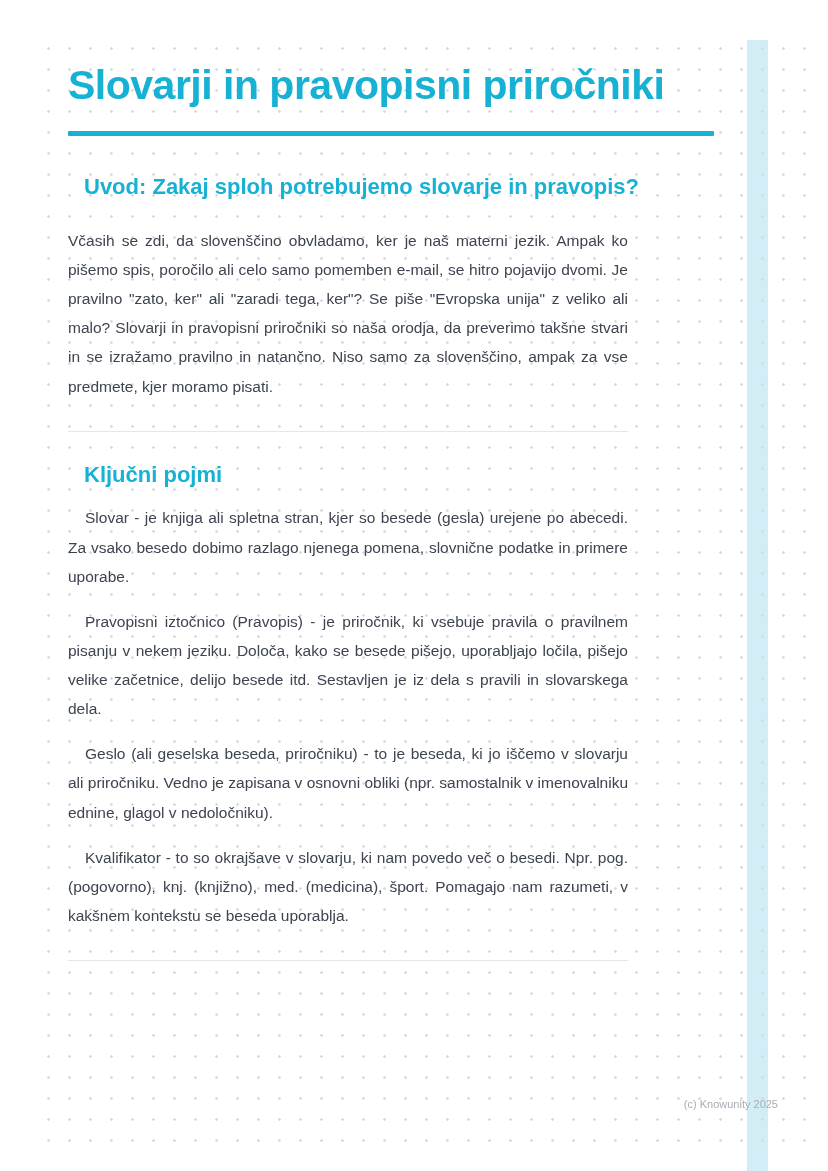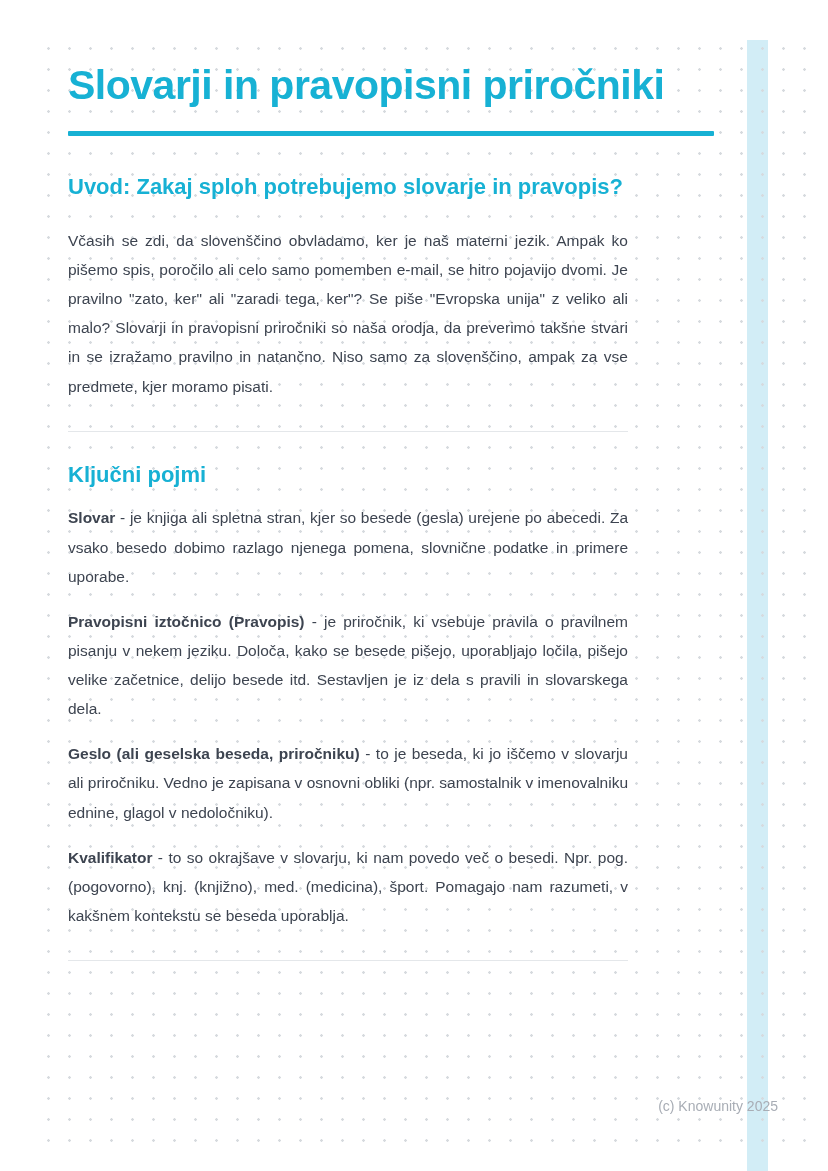--- a/index.html
+++ b/index.html
@@ -29,38 +29,38 @@
     position:absolute;left:68px;top:60px;width:646px;z-index:2;
   }
   h1.title{
     margin:0;color:var(--accent);font-size:41px;line-height:1.25;
     font-weight:bold;letter-spacing:-0.5px;
   }
   .rule{
     height:5px;background:var(--accent);margin-top:20px;width:646px;border-radius:1px;
   }
   h2.section{
-    margin:36px 0 14px;color:var(--accent);font-size:22px;line-height:1.35;
+    margin:36px 16px 14px;color:var(--accent);font-size:22px;line-height:1.35;
     font-weight:bold;width:560px;
   }
   h2.section.tight{margin-top:28px;}
   p.body, .terms p.term{
     width:560px;margin:24px 0 14px;color:var(--body);
     font-size:15.5px;line-height:1.88;text-align:justify;
   }
   .terms p.term{margin:0 0 16px;}
-  .terms .b{font-weight:bold;}
+  .terms .b{font-weight:normal;margin-left:17px;}
   .terms .i{}
   hr.divider{
     border:none;border-top:1px solid var(--divider);
     width:560px;margin:30px 0 26px 0;
   }
   .footer{
     position:absolute;right:50px;top:1098px;z-index:3;
-    color:var(--footer);font-size:14px;
+    color:var(--footer);font-size:11px;
   }
 </style>
 </head>
 <body>
 
 <div class="page">
   <div class="stripe"></div>
   <div class="dots"></div>
 
   <div class="content">

